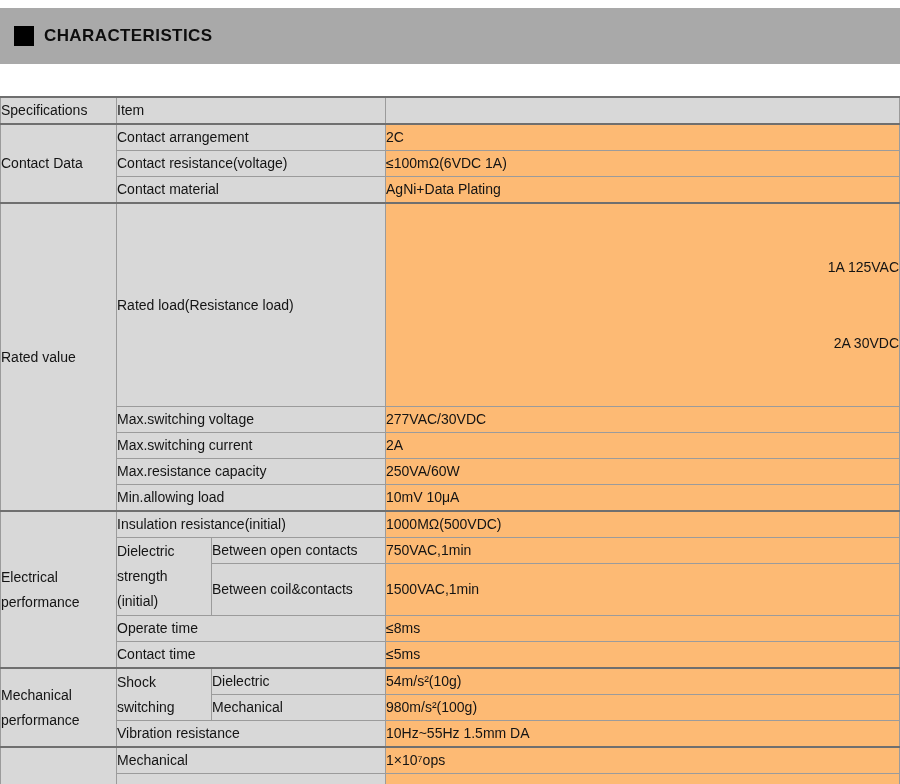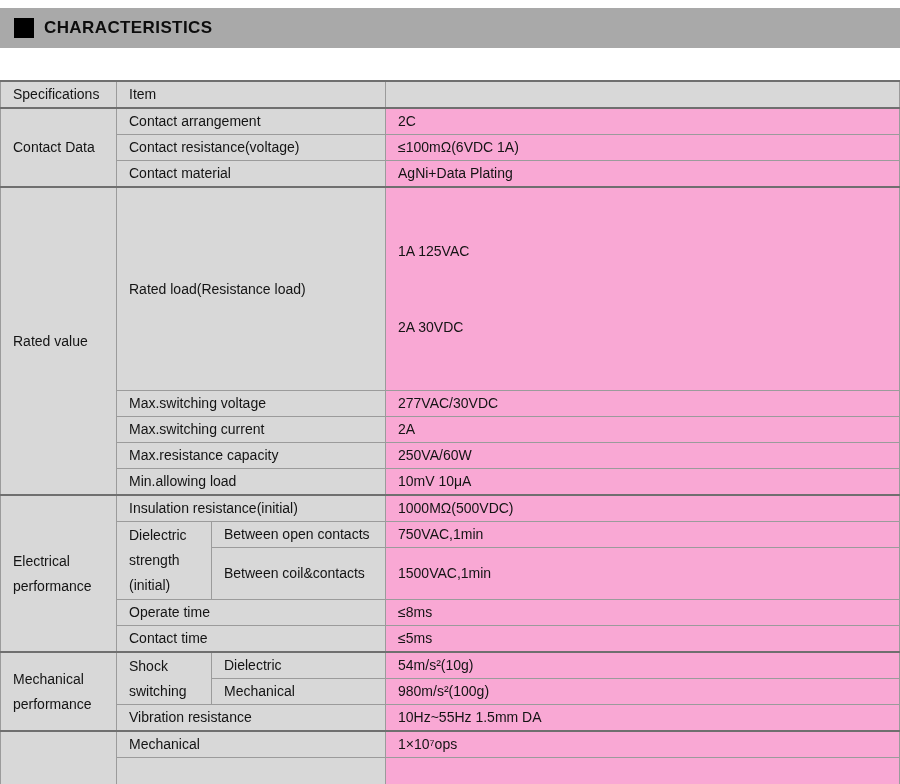--- a/index.html
+++ b/index.html
@@ -2,42 +2,42 @@
 <html><head>
 <meta charset="utf-8">
 <style>
   html, body { margin: 0; padding: 0; }
   body {
     width: 900px; height: 784px; background: #ffffff;
     font-family: "Liberation Sans", "DejaVu Sans", sans-serif;
     color: #141414; overflow: hidden;
   }
   .titlebar {
-    margin-top: 8px; height: 40px; background: #a9a9a9;
+    margin-top: 8px; height: 56px; background: #a9a9a9;
     display: flex; align-items: center; padding-left: 14px; box-sizing: border-box;
   }
   .titlebar .sq { width: 20px; height: 20px; background: #000; margin-right: 10px; flex: 0 0 auto; }
   .titlebar h1 { margin: 0; font-size: 17px; font-weight: bold; letter-spacing: 0.4px; color: #0d0d0d; }
 
   table.spec {
     width: 900px; margin-top: 32px; border-collapse: collapse; table-layout: fixed;
     font-size: 14px;
     border-top: 2px solid #777; border-bottom: 2px solid #686868;
     border-left: 1px solid #9b9b9b; border-right: 1px solid #9b9b9b;
   }
   table.spec td {
     border: 1px solid #9b9b9b; background: #d8d8d8;
-    padding: 0 12px; vertical-align: middle; line-height: 25px;
+    padding: 0 0; vertical-align: middle; line-height: 25px;
     overflow: hidden;
   }
-  table.spec td.val { background: #f9a8d4; white-space: pre; }
+  table.spec td.val { background: #fdba74; white-space: pre; }
   table.spec tr.sec > td { border-top: 2px solid #6f6f6f; }
   tr.h1 { height: 26px; }
   tr.h2 { height: 52px; }
-  td.val .line { line-height: 26px; }
+  td.val .line { line-height: 26px; text-align: right; }
 </style>
 </head>
 <body>
 
 <div class="titlebar">
   <span class="sq"></span>
   <h1>CHARACTERISTICS</h1>
 </div>
 
 <table class="spec">

